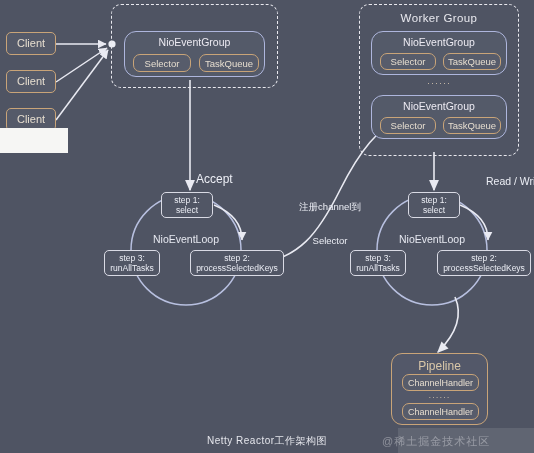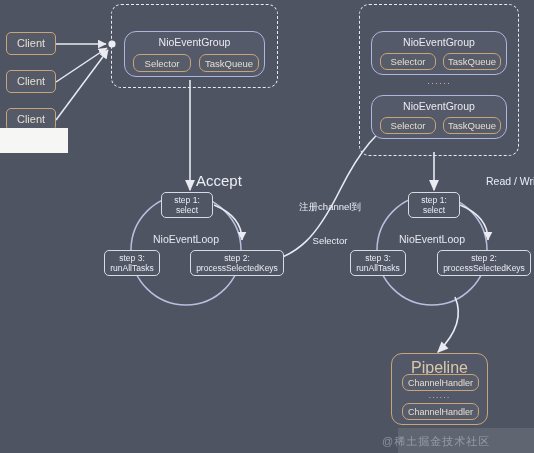--- a/index.html
+++ b/index.html
@@ -202,20 +202,21 @@
       <div class="pill" style="left:8px; top:22px; width:58px; height:18px; font-size:9.5px;">
         <span>Selector</span>
       </div>
       <div class="pill" style="left:74px; top:22px; width:60px; height:18px; font-size:9.5px;">
         <span>TaskQueue</span>
       </div>
     </div>
   </div>
 
   <div class="group-dashed" style="position:absolute; left:359px; top:4px; width:158px; height:150px;">
+    <div class="group-label" style="top:7px; font-size:11.5px;">Worker Group</div>
 
     <div class="eventgroup" style="left:11px; top:26px; width:136px; height:44px;">
       <div class="eventgroup-title" style="font-size:10.5px;">NioEventGroup</div>
       <div class="pill" style="left:8px; top:21px; width:56px; height:17px; font-size:9.5px;">
         <span>Selector</span>
       </div>
       <div class="pill" style="left:71px; top:21px; width:58px; height:17px; font-size:9.5px;">
         <span>TaskQueue</span>
       </div>
     </div>
@@ -226,21 +227,21 @@
       <div class="eventgroup-title" style="font-size:10.5px;">NioEventGroup</div>
       <div class="pill" style="left:8px; top:21px; width:56px; height:17px; font-size:9.5px;">
         <span>Selector</span>
       </div>
       <div class="pill" style="left:71px; top:21px; width:58px; height:17px; font-size:9.5px;">
         <span>TaskQueue</span>
       </div>
     </div>
   </div>
 
-  <div class="plain-label" style="left:196px; top:172px; font-size:15px;">Accept</div>
+  <div class="plain-label" style="left:196px; top:172px; font-size:12px;">Accept</div>
 
   <div class="step-box" style="left:161px; top:192px; width:52px; height:26px; font-size:8.5px;">
     <span>step 1:</span>
     <span>select</span>
   </div>
 
   <div class="loop-title" style="left:111px; top:233px; font-size:10.5px;">NioEventLoop</div>
 
   <div class="step-box" style="left:104px; top:250px; width:56px; height:26px; font-size:8.5px;">
     <span>step 3:</span>
@@ -270,29 +271,30 @@
     <span>step 3:</span>
     <span>runAllTasks</span>
   </div>
 
   <div class="step-box" style="left:437px; top:250px; width:94px; height:26px; font-size:8.5px;">
     <span>step 2:</span>
     <span>processSelectedKeys</span>
   </div>
 
   <div class="pipeline-box" style="left:391px; top:353px; width:97px; height:72px;">
-    <div class="pipeline-title" style="font-size:16px;">Pipeline</div>
+    <div class="pipeline-title" style="font-size:12px;">Pipeline</div>
     <div class="pill" style="left:10px; top:20px; width:77px; height:17px; font-size:9px;">
       <span>ChannelHandler</span>
     </div>
     <div class="dots" style="top:39px; font-size:8px;">······</div>
     <div class="pill" style="left:10px; top:49px; width:77px; height:17px; font-size:9px;">
       <span>ChannelHandler</span>
     </div>
   </div>
 
   <div class="white-overlay" style="left:0px; top:128px; width:68px; height:25px;"></div>
 
+  <div class="caption" style="left:0px; top:434px; font-size:10px;">Netty Reactor工作架构图</div>
 
   <div class="wm-strip" style="left:398px; top:428px; width:136px; height:25px;"></div>
   <div class="watermark" style="left:382px; top:434px; font-size:11px;">@稀土掘金技术社区</div>
 
 </div>
 
 </body></html>

